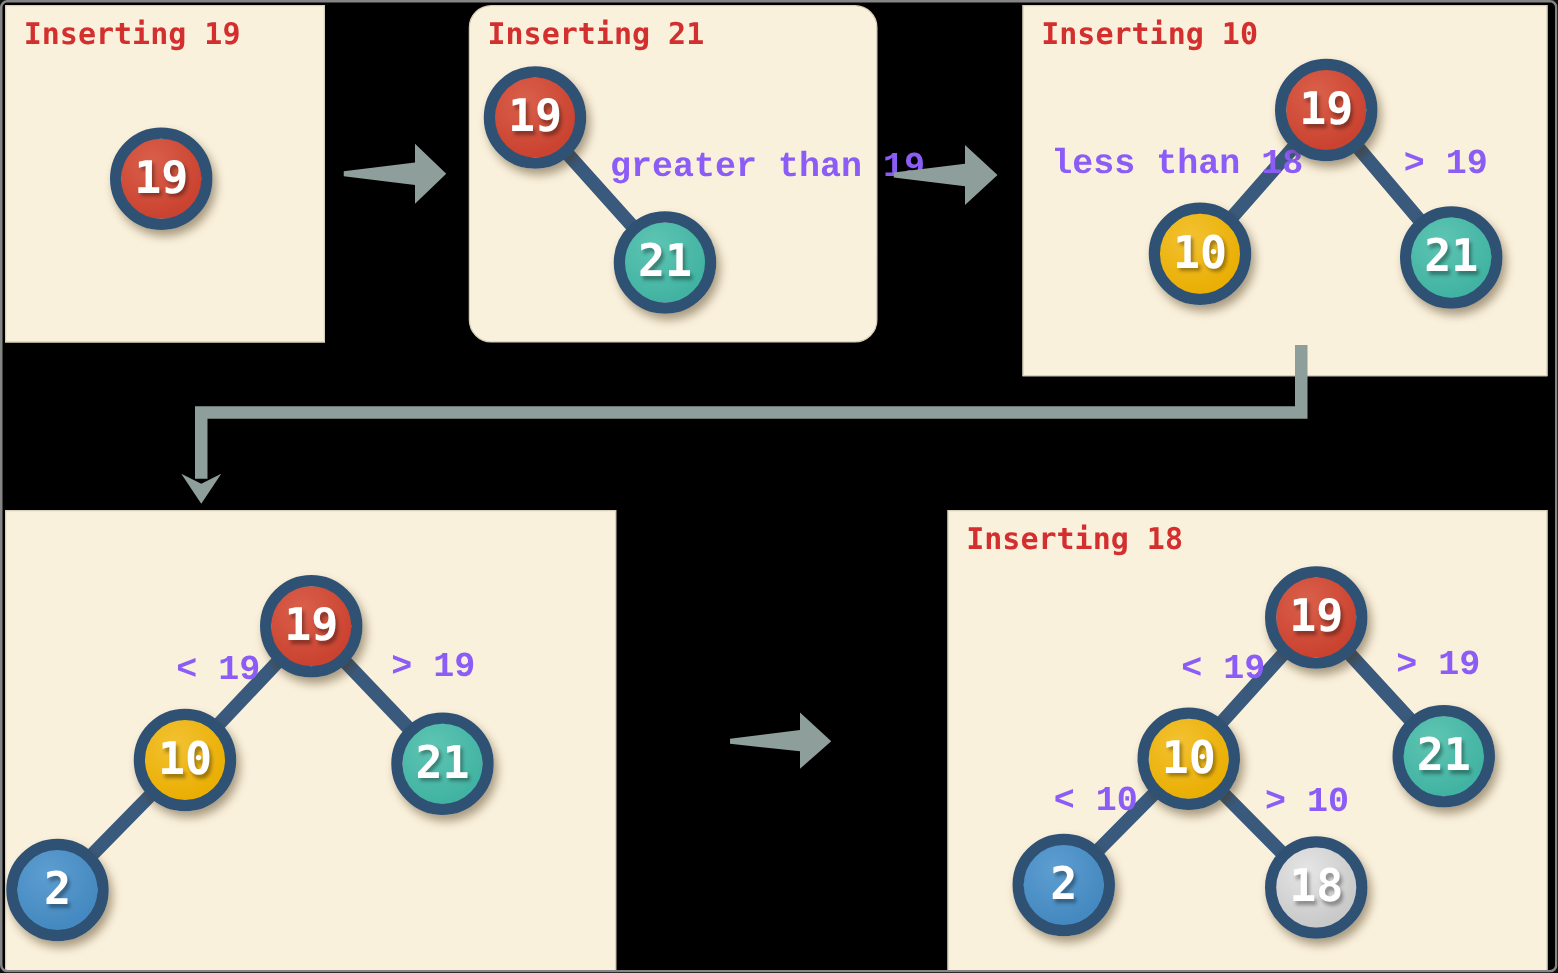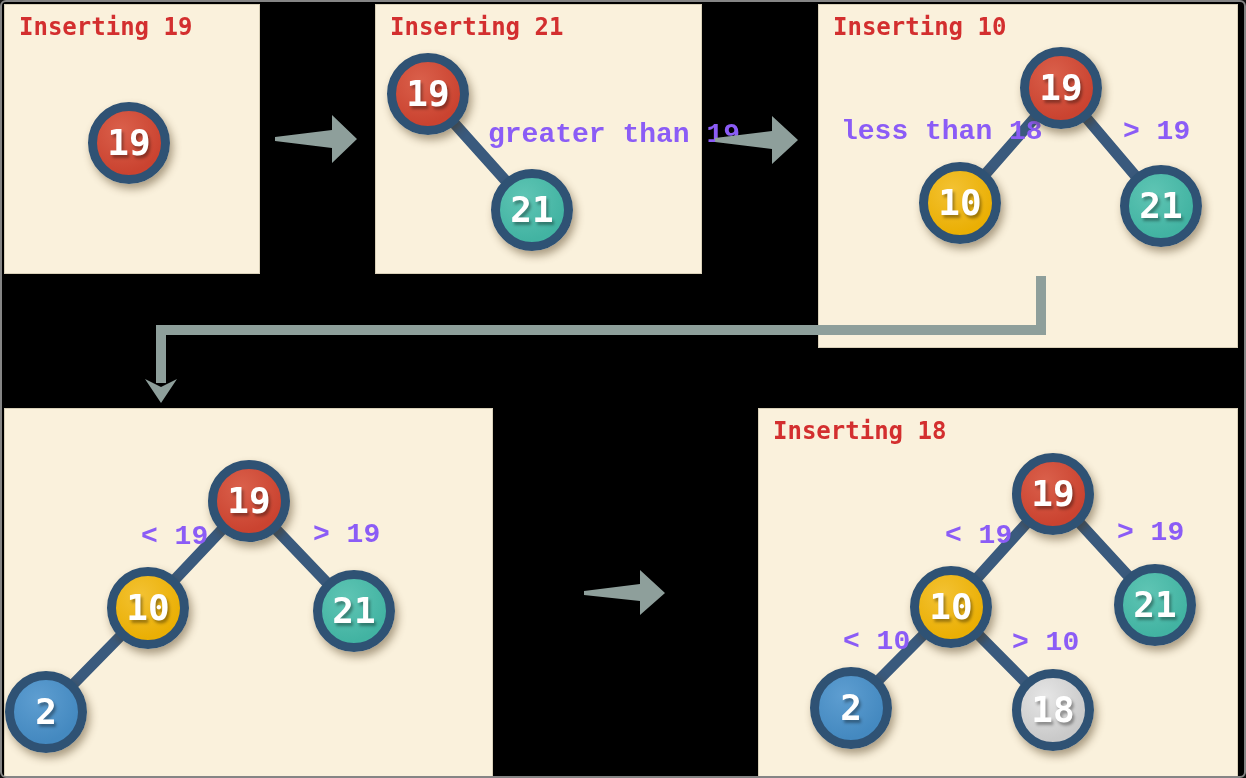--- a/index.html
+++ b/index.html
@@ -13,22 +13,22 @@
     overflow:hidden;
     font-family:"DejaVu Sans Mono", monospace;
   }
   .panel{
     position:absolute;
     box-sizing:border-box;
     background:#faf1dc;
     border:1px solid #d9d0b8;
   }
   .p1{left:2px;top:2px;width:256px;height:270px;}
-  .p2{left:373px;top:2px;width:327px;height:270px;}
-  .p3{left:816px;top:2px;width:420px;height:344px;}
+  .p2{left:373px;top:2px;width:327px;height:270px;border-radius:18px;}
+  .p3{left:816px;top:2px;width:420px;height:297px;}
   .p4{left:2px;top:406px;width:489px;height:369px;}
   .p5{left:756px;top:406px;width:480px;height:384px;}
   .panel-title{
     position:absolute;left:14px;top:8px;margin:0;
     font-size:24px;font-weight:bold;color:#d32f2f;
     white-space:nowrap;letter-spacing:0;
   }
   .edges{position:absolute;left:0;top:0;width:100%;height:100%;}
   .edges line{stroke:#3a5a7d;stroke-width:11;stroke-linecap:round;}
   .node{

